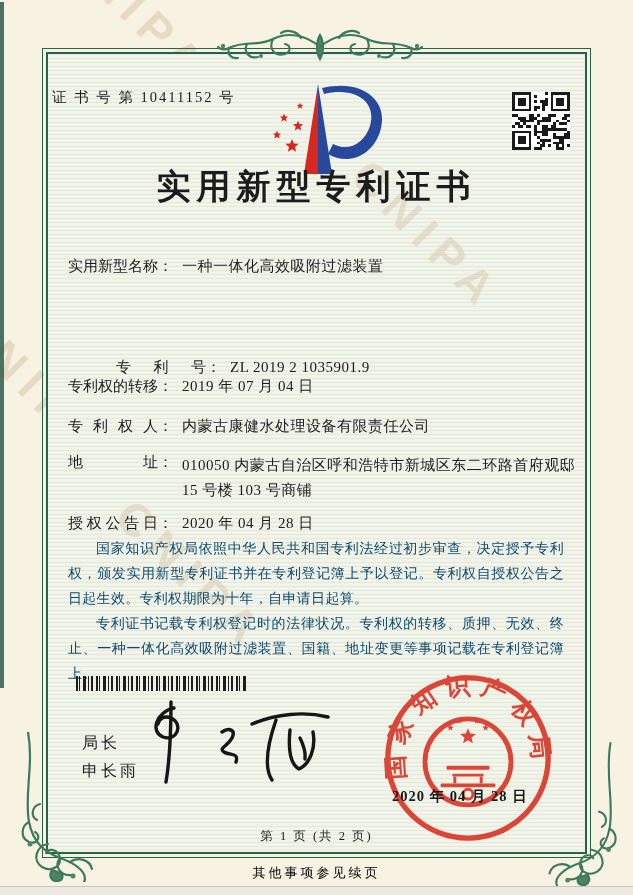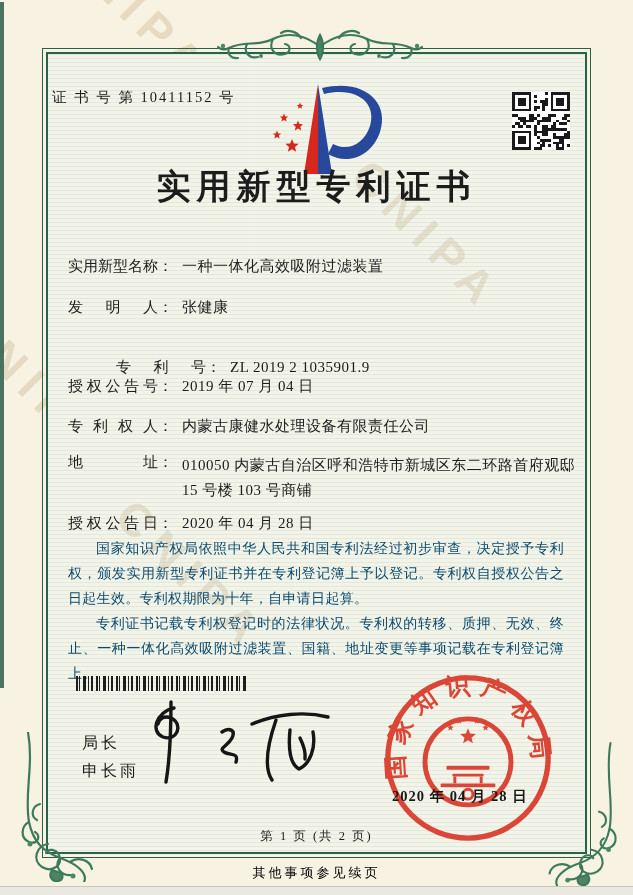--- a/index.html
+++ b/index.html
@@ -319,30 +319,27 @@
           <path d="M40.0,61.0L41.9,65.5L46.7,65.8L43.0,69.0L44.1,73.7L40.0,71.2L35.9,73.7L37.0,69.0L33.3,65.8L38.1,65.5Z" fill="#d6281e"></path>
         </g>
     </svg>
 
     <div class="title">实用新型专利证书</div>
 
     <div class="field-row" style="top:257px;">
       <span class="flabel">实用新型名称</span><span>：</span><span class="fvalue">一种一体化高效吸附过滤装置</span>
     </div>
 
-    <div class="field-row" style="top:298px;">
-      <span class="flabel">发明人</span><span>：</span><span class="fvalue">张健康</span>
-    </div>
 
     <div class="field-row" style="top:358px;margin-left:48px;">
       <span class="flabel">专利号</span><span>：</span><span class="fvalue">ZL 2019 2 1035901.9</span>
     </div>
 
     <div class="field-row" style="top:377px;">
-      <span class="flabel">授权公告号</span><span>：</span><span class="fvalue">2019 年 07 月 04 日</span>
+      <span class="flabel">专利权的转移</span><span>：</span><span class="fvalue">2019 年 07 月 04 日</span>
     </div>
 
     <div class="field-row" style="top:417px;">
       <span class="flabel">专利权人</span><span>：</span><span class="fvalue">内蒙古康健水处理设备有限责任公司</span>
     </div>
 
     <div class="field-row addr" style="top:453px;">
       <span class="flabel">地址</span><span>：</span><span class="fvalue">010050 内蒙古自治区呼和浩特市新城区东二环路首府观邸 15 号楼 103 号商铺</span>
     </div>
 

